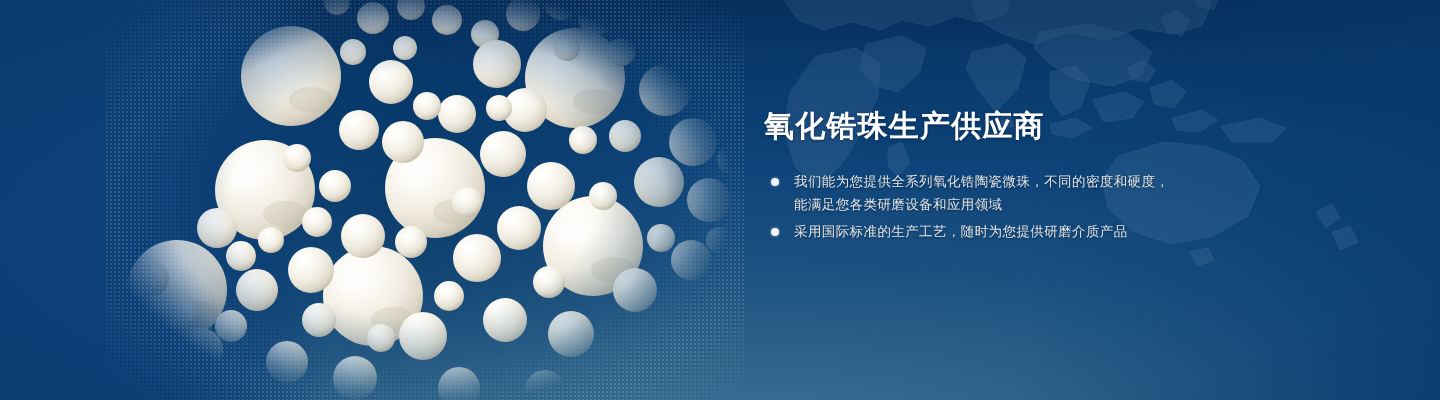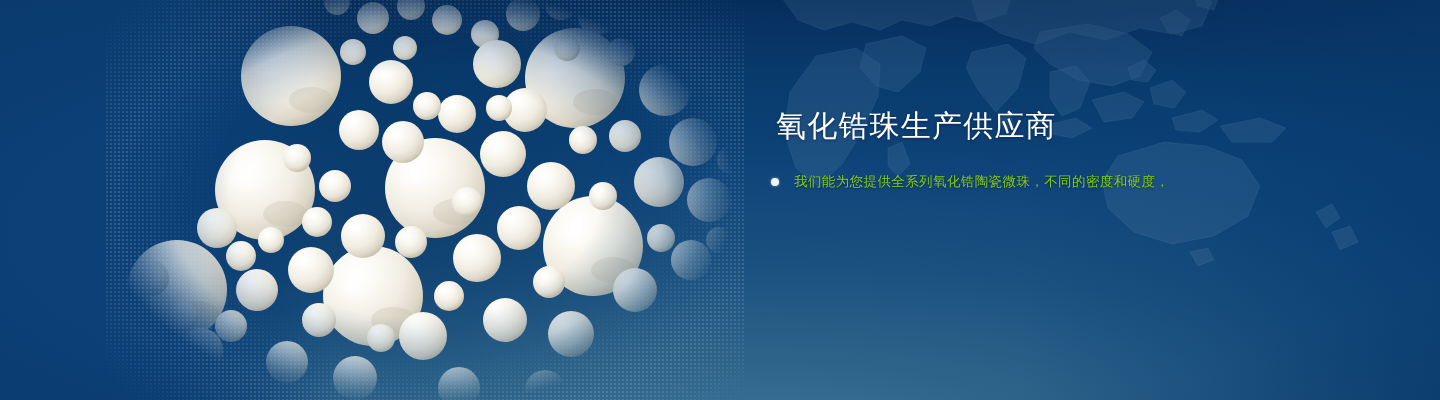--- a/index.html
+++ b/index.html
@@ -72,35 +72,34 @@
   .copy{
     position:absolute;
     left:764px; top:108px;
     width:620px;
   }
   .headline{
     font-size:30px;
     line-height:36px;
     color:#ffffff;
     letter-spacing:1.2px;
-    font-weight:400;
+    font-weight:700;
     text-shadow:0 1px 3px rgba(0,20,50,.55);
     white-space:nowrap;
-    margin-left:12px;
   }
   .bullets{
     margin-top:26px;
     list-style:none;
   }
   .bullet{
     position:relative;
     padding-left:30px;
     font-size:13.5px;
     line-height:23px;
-    color:#84cc16;
+    color:#e5e5e5;
     letter-spacing:.4px;
     margin-bottom:4px;
     text-shadow:0 1px 2px rgba(0,18,44,.5);
   }
   .bullet:last-child{ margin-bottom:0; }
   .dot{
     position:absolute;
     left:7px; top:8px;
     width:8px; height:8px;
     border-radius:50%;
@@ -373,20 +372,25 @@
 
   <div class="copy">
 
     <div class="headline">氧化锆珠生产供应商</div>
 
     <ul class="bullets">
 
       <li class="bullet">
         <span class="dot"></span>
         <span class="bullet-line">我们能为您提供全系列氧化锆陶瓷微珠，不同的密度和硬度，</span>
+        <span class="bullet-line">能满足您各类研磨设备和应用领域</span>
       </li>
 
 
+      <li class="bullet">
+        <span class="dot"></span>
+        <span class="bullet-line">采用国际标准的生产工艺，随时为您提供研磨介质产品</span>
+      </li>
 
     </ul>
   </div>
 
 </div>
 
 </body></html>

